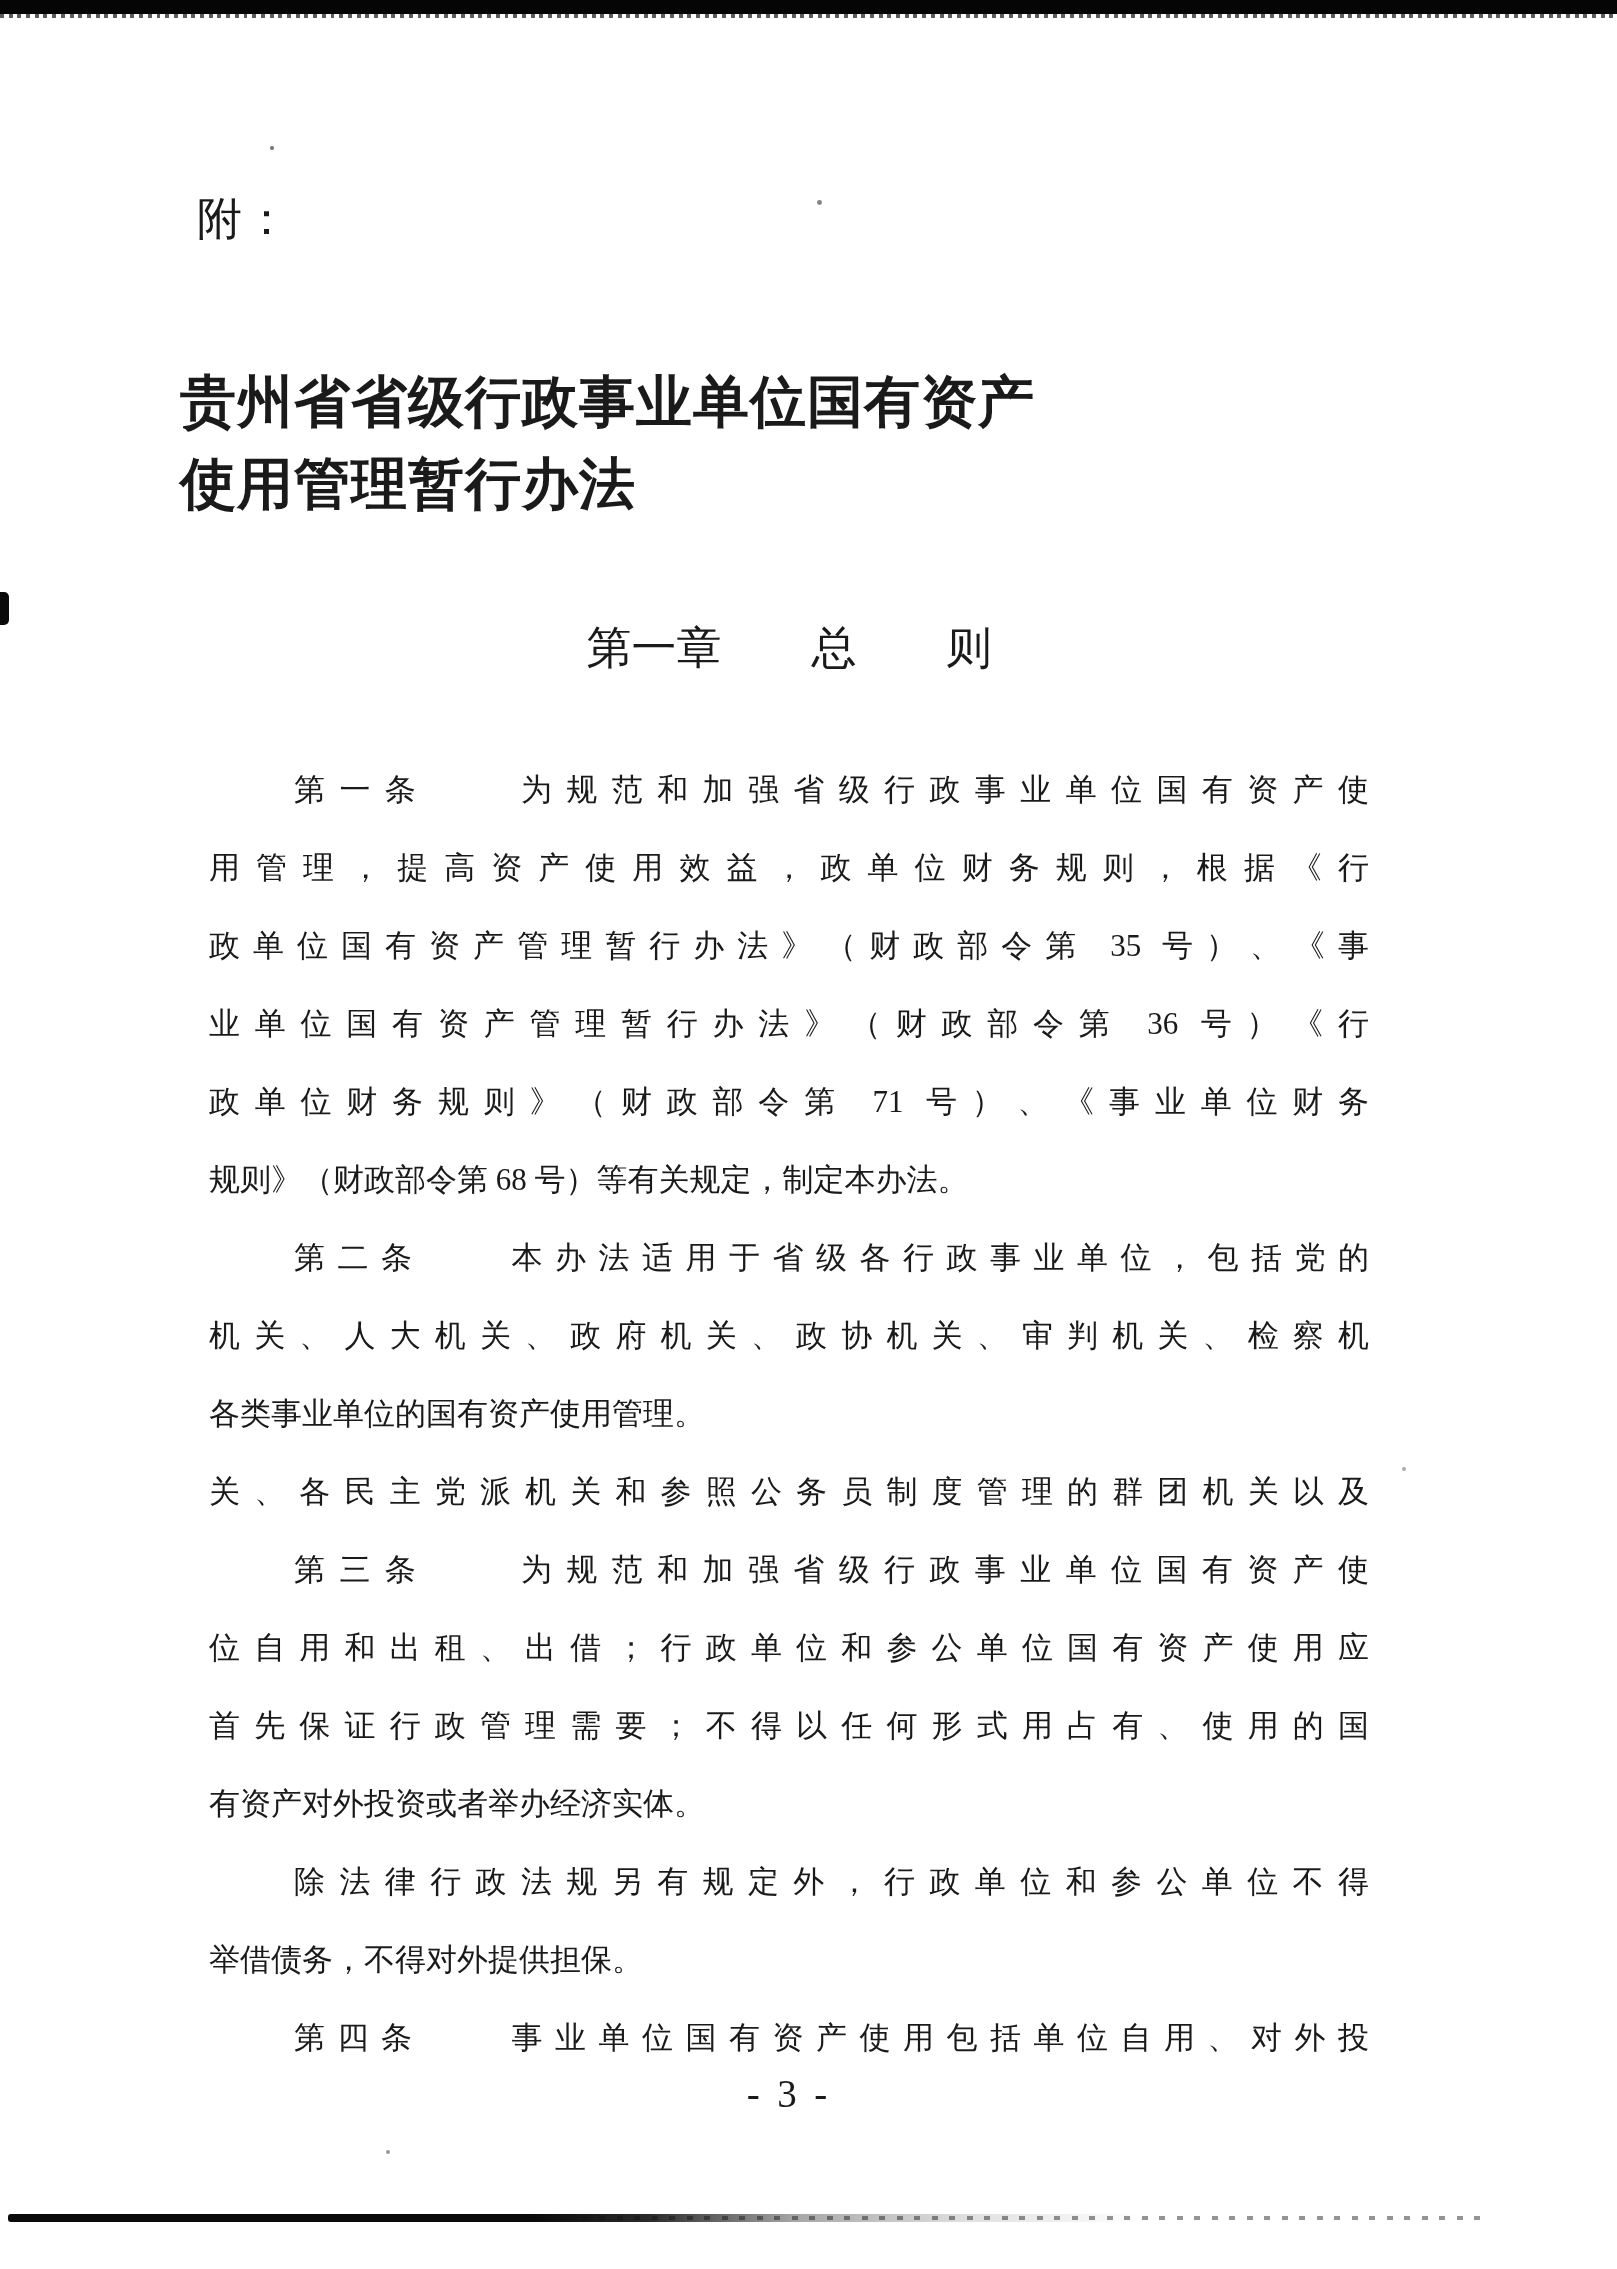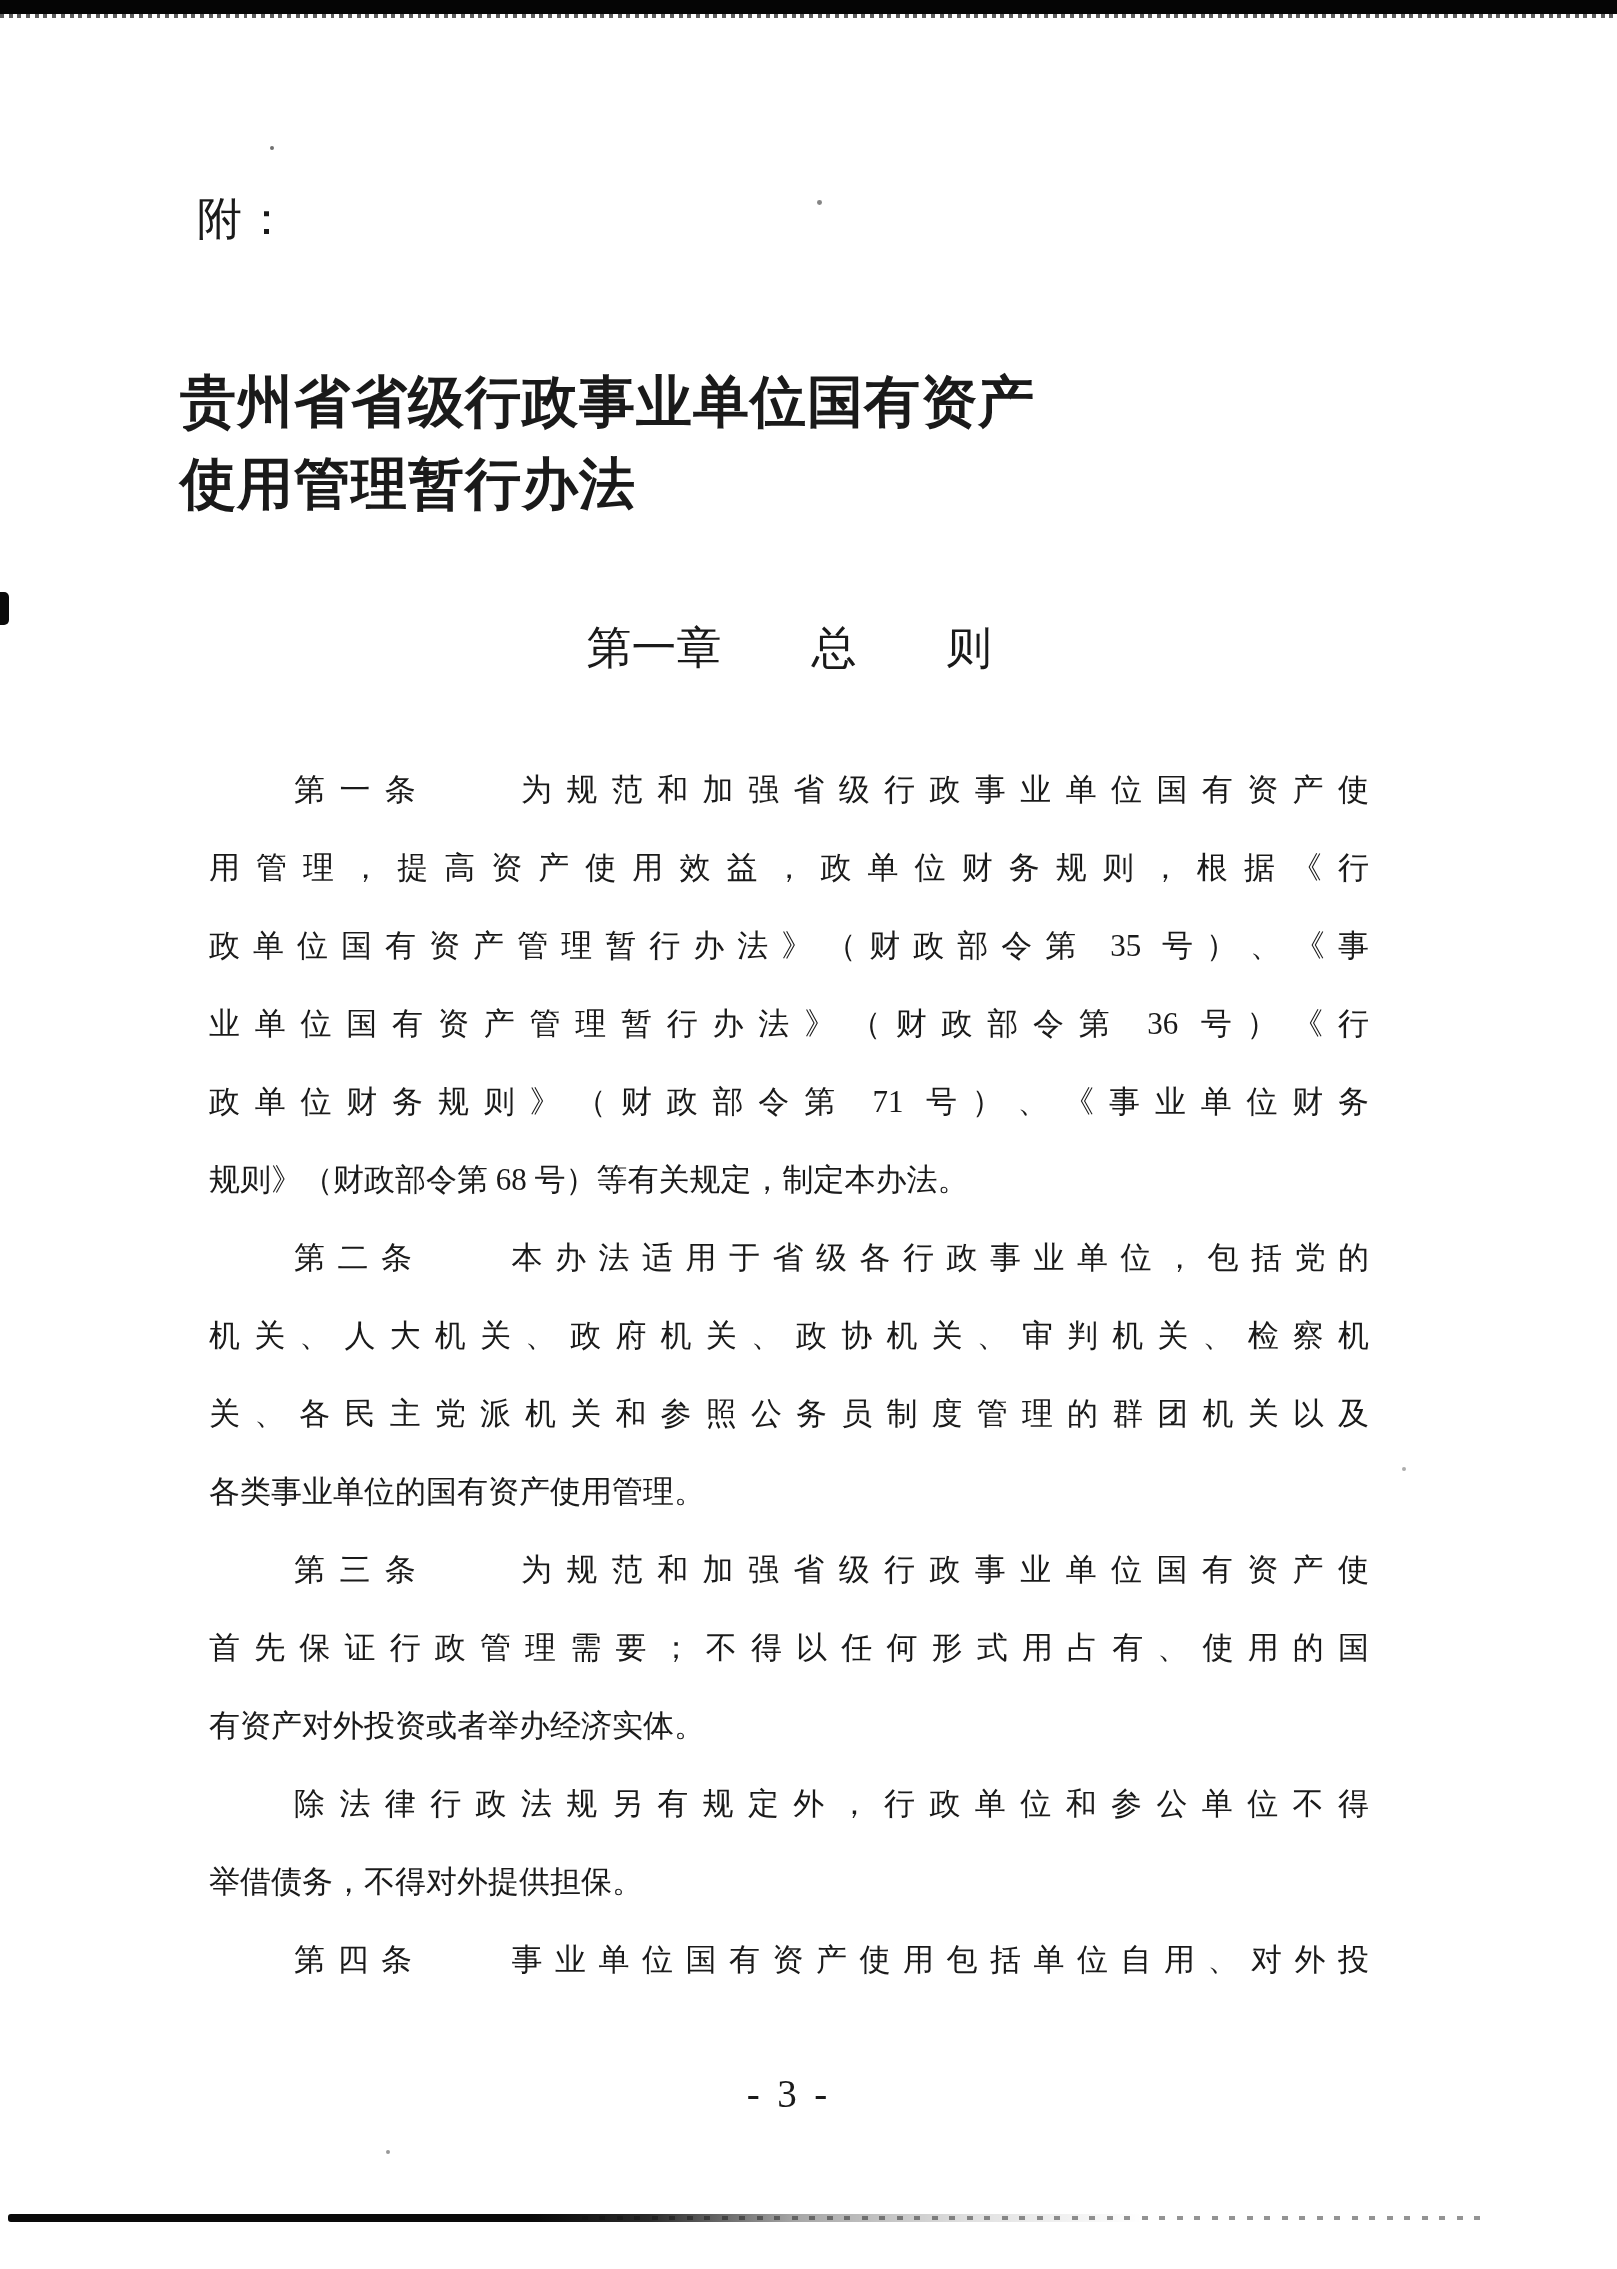--- a/index.html
+++ b/index.html
@@ -143,23 +143,24 @@
 
   <div class="body-text">
     <div class="ln indent">第一条　　为规范和加强省级行政事业单位国有资产使</div>
     <div class="ln">用管理，提高资产使用效益，政单位财务规则，根据《行</div>
     <div class="ln">政单位国有资产管理暂行办法》（财政部令第 35 号）、《事</div>
     <div class="ln">业单位国有资产管理暂行办法》（财政部令第 36 号）《行</div>
     <div class="ln">政单位财务规则》（财政部令第 71 号）、《事业单位财务</div>
     <div class="ln end">规则》（财政部令第 68 号）等有关规定，制定本办法。</div>
     <div class="ln indent">第二条　　本办法适用于省级各行政事业单位，包括党的</div>
     <div class="ln">机关、人大机关、政府机关、政协机关、审判机关、检察机</div>
+    <div class="ln end">各类事业单位的国有资产使用管理。</div>
     <div class="ln">关、各民主党派机关和参照公务员制度管理的群团机关以及</div>
-    <div class="ln end">各类事业单位的国有资产使用管理。</div>
     <div class="ln indent">第三条　　为规范和加强省级行政事业单位国有资产使</div>
+    <div class="ln">位自用和出租、出借；行政单位和参公单位国有资产使用应</div>
     <div class="ln">首先保证行政管理需要；不得以任何形式用占有、使用的国</div>
     <div class="ln end">有资产对外投资或者举办经济实体。</div>
     <div class="ln indent">除法律行政法规另有规定外，行政单位和参公单位不得</div>
     <div class="ln end">举借债务，不得对外提供担保。</div>
     <div class="ln indent">第四条　　事业单位国有资产使用包括单位自用、对外投</div>
   </div>
 
   <div class="page-num">- 3 -</div>
 
 </div>

